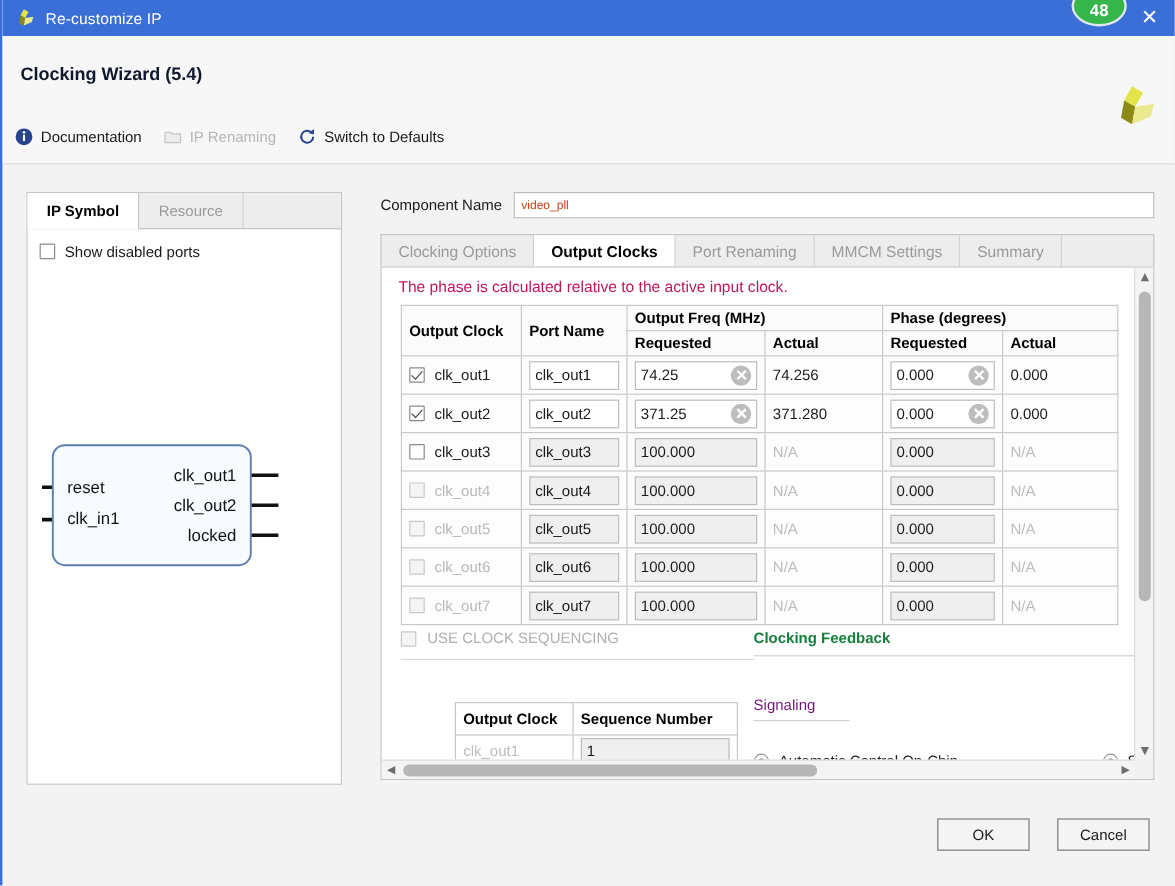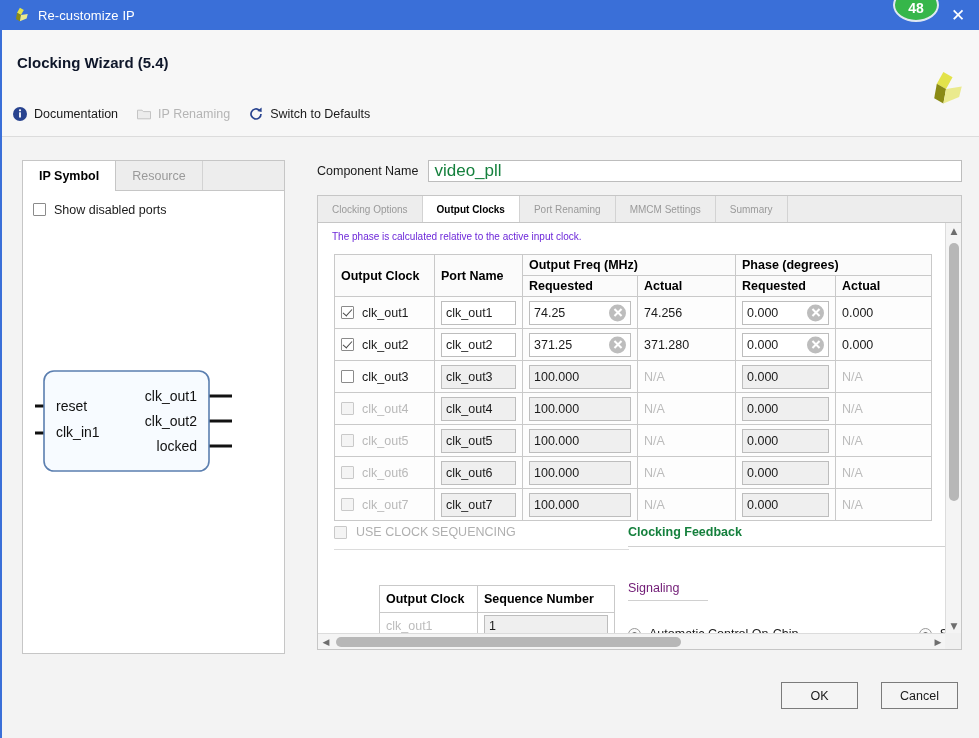--- a/index.html
+++ b/index.html
@@ -124,56 +124,56 @@
   
   .comp-row {
     position: absolute; left: 315px; top: 163px;
     width: 645px; height: 16px;
     display: flex; align-items: center;
   }
   .comp-label { font-size: 12.5px; margin-right: 10px; }
   .comp-input {
     flex: 1; height: 22px;
     border: 1px solid #bdbdbd; background: #ffffff;
-    font-size: 17px; padding: 0 5px;
+    font-size: 10px; padding: 0 5px;
     font-family: "Liberation Sans", sans-serif;
-    color: #15803d;
+    color: #c2410c;
   }
 
   .rtabs {
     position: absolute; left: 315px; top: 195px;
     width: 645px; height: 27px;
     background: #ededed;
     border: 1px solid #c6c6c6; border-bottom: none;
     display: flex; align-items: stretch;
   }
   .rtab {
     padding: 0 14px; display: flex; align-items: center;
-    font-size: 10px; color: #9a9a9a;
+    font-size: 13px; color: #9a9a9a;
     border-right: 1px solid #d3d3d3;
     cursor: pointer; white-space: nowrap;
   }
   .rtab.active { background: #ffffff; color: #000; font-weight: bold; }
   .rtab-filler { flex: 1; }
 
   .content-box {
     position: absolute; left: 315px; top: 222px;
     width: 645px; height: 428px;
     background: #ffffff;
     border: 1px solid #c6c6c6;
     overflow: hidden;
   }
   .content-inner {
     position: absolute; left: 0; top: 0;
     width: 628px; height: 411px;
     overflow: hidden;
   }
   .hint {
     position: absolute; left: 14px; top: 8px;
-    font-size: 10px; color: #6d28d9;
+    font-size: 13px; color: #be185d;
   }
 
   
   .ctable {
     position: absolute; left: 16px; top: 31px;
     width: 597px;
     border-collapse: collapse;
     table-layout: fixed;
   }
   .ctable th, .ctable td {

